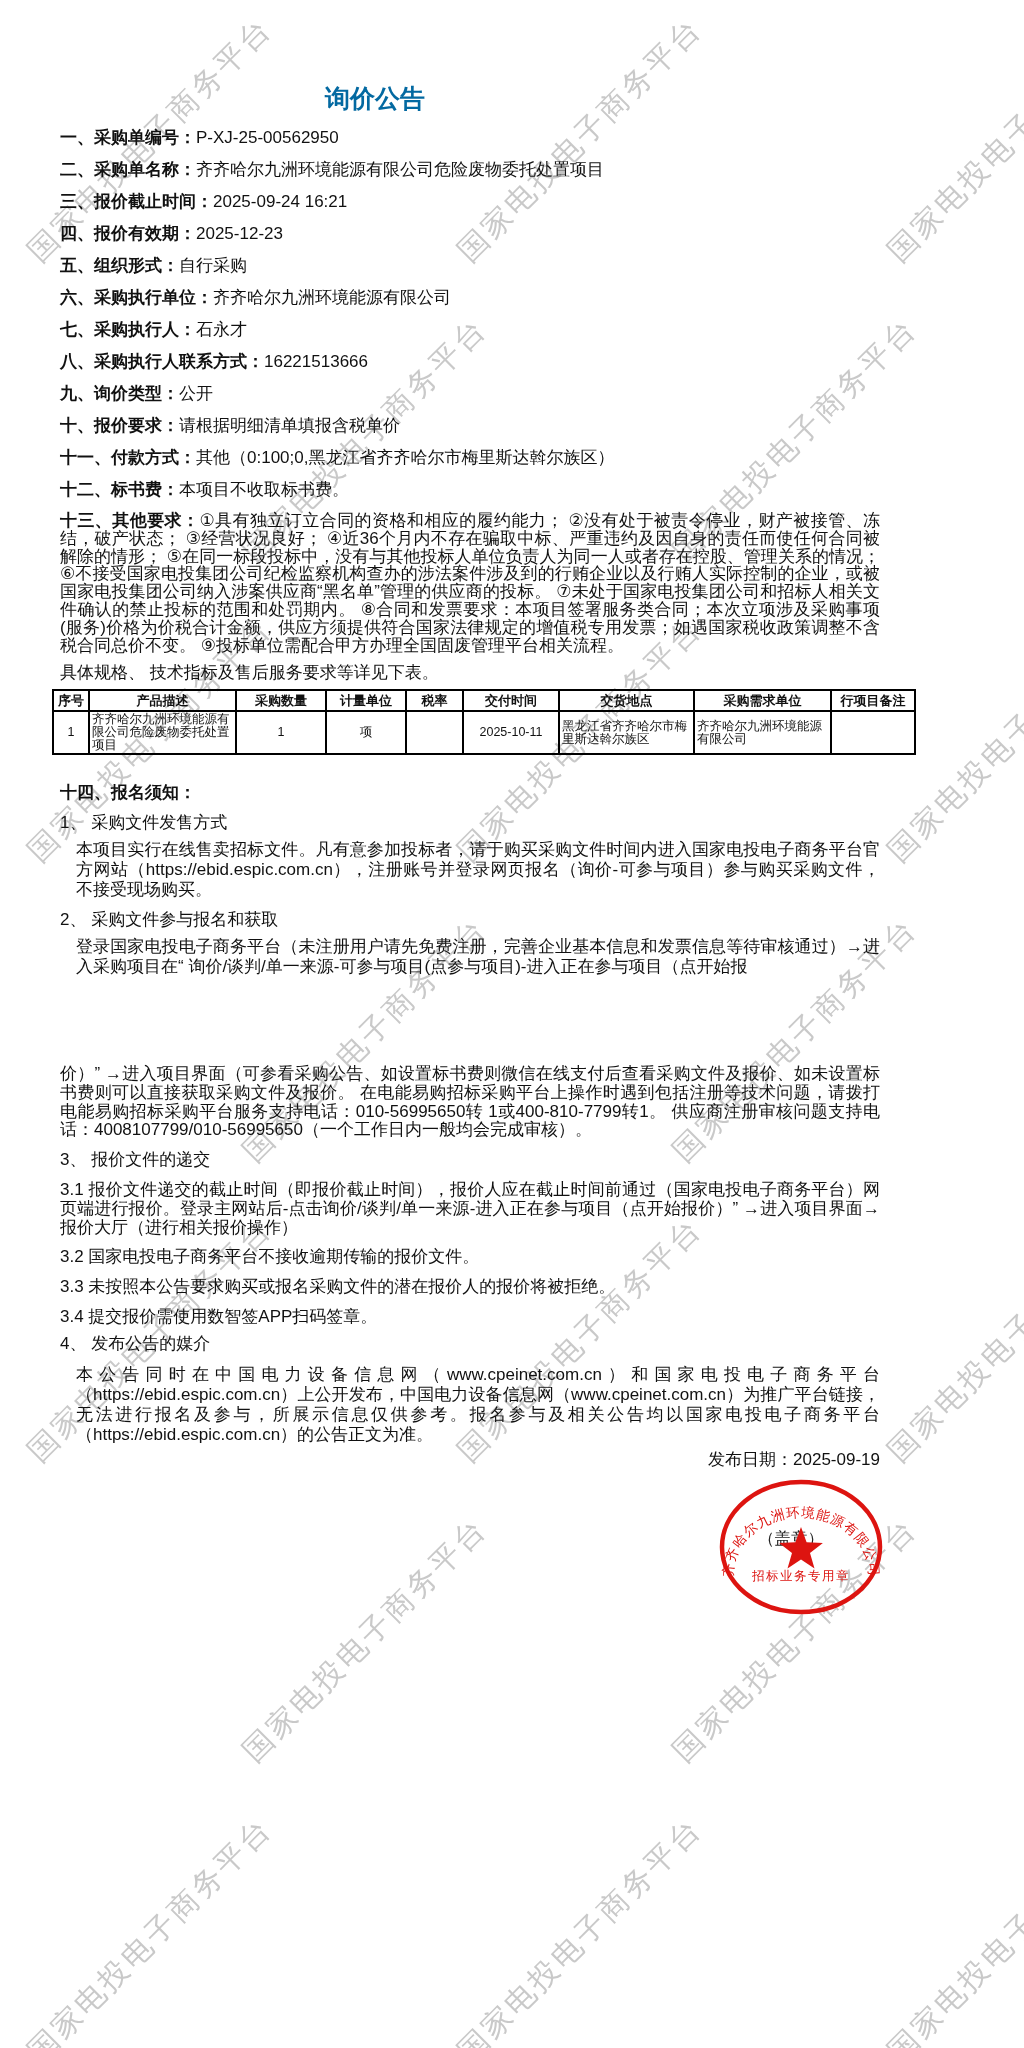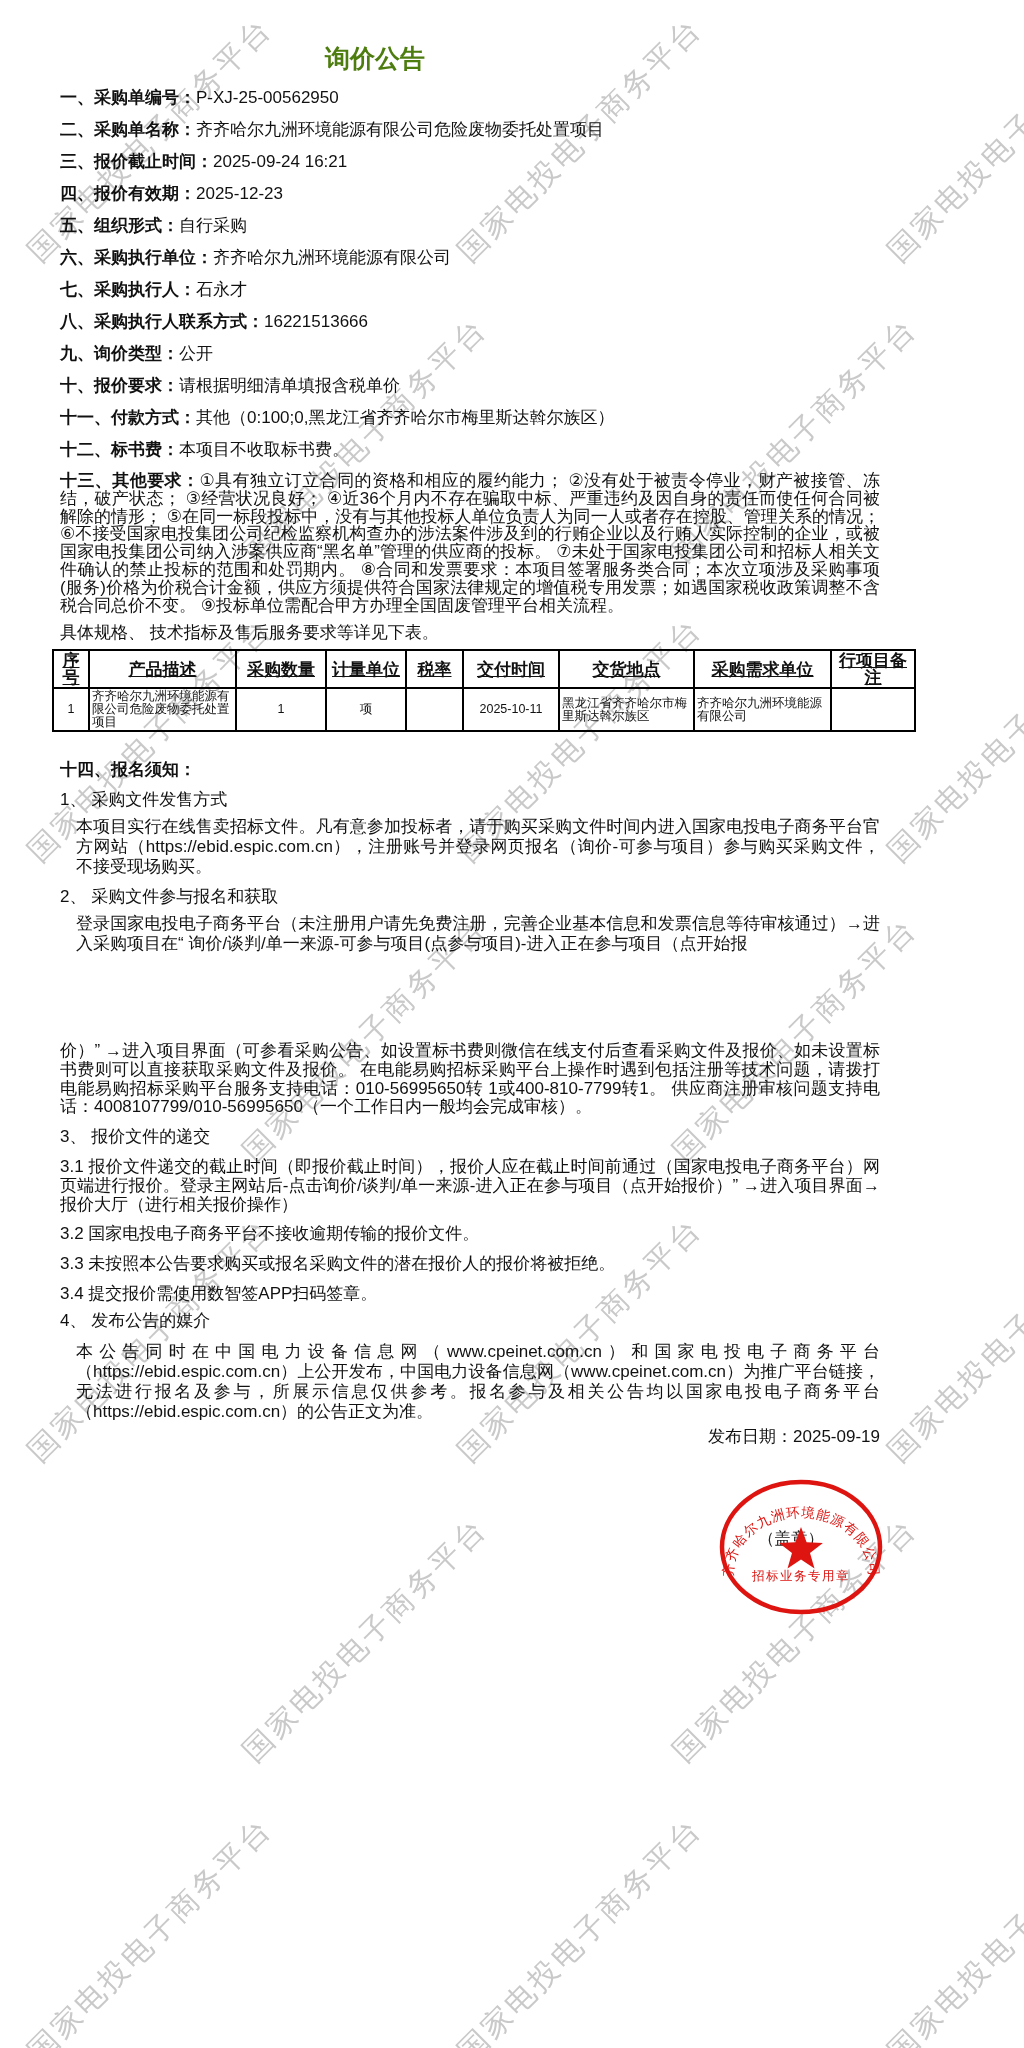--- a/index.html
+++ b/index.html
@@ -11,31 +11,31 @@
   }
   
   #wm-layer{position:absolute;inset:0;z-index:0;pointer-events:none;}
   .wm{
     position:absolute;white-space:nowrap;
     transform:translate(-50%,-50%) rotate(-45deg);
     font-size:30px;letter-spacing:3px;color:#c9c9c9;font-weight:400;
   }
   
   #doc{position:absolute;left:60px;top:0;width:820px;z-index:1;}
-  .title{margin-top:44px;width:630px;text-align:center;
-    font-size:25px;font-weight:700;line-height:29px;color:#4d7c0f;}
+  .title{margin-top:84px;width:630px;text-align:center;
+    font-size:25px;font-weight:700;line-height:29px;color:#0369a1;}
   .items{margin-top:15px;}
   .item{margin:0 0 12px 0;font-size:17px;line-height:20px;}
   .item b{font-weight:700;}
   .para13{margin:0;font-size:17px;line-height:17.8px;text-align:justify;}
   .para13 b{font-weight:700;}
   .tbl-intro{margin:9px 0 0 0;font-size:17px;line-height:20px;}
   table.spec{border-collapse:collapse;table-layout:fixed;margin:6px 0 0 -8px;width:862px;}
   table.spec th,table.spec td{border:2px solid #000;padding:0 2px;overflow:hidden;}
-  table.spec th{font-size:17px;font-weight:700;text-align:center;line-height:17px;padding:1px 1px;text-decoration:underline;}
+  table.spec th{font-size:13px;font-weight:700;text-align:center;line-height:17px;padding:1px 1px;}
   table.spec td{font-size:12.5px;line-height:13px;vertical-align:middle;padding:1px 2px;}
   .ta-c{text-align:center;} .ta-l{text-align:left;}
   .sec14{margin:28px 0 0 0;font-size:17px;font-weight:700;line-height:20px;}
   .sec-h{margin:10px 0 0 0;font-size:17px;line-height:20px;}
   .p-body{margin:7px 0 0 16px;font-size:17px;line-height:20px;text-align:justify;}
   .p-sub{margin:11px 0 0 0;font-size:17px;line-height:18.7px;text-align:justify;}
   .gap-before{margin-top:88px;}
   .pub-date{margin:5px 0 0 0;font-size:17px;line-height:20px;text-align:right;}
   
   #seal{position:absolute;left:716px;top:1476px;width:170px;height:142px;z-index:2;}

